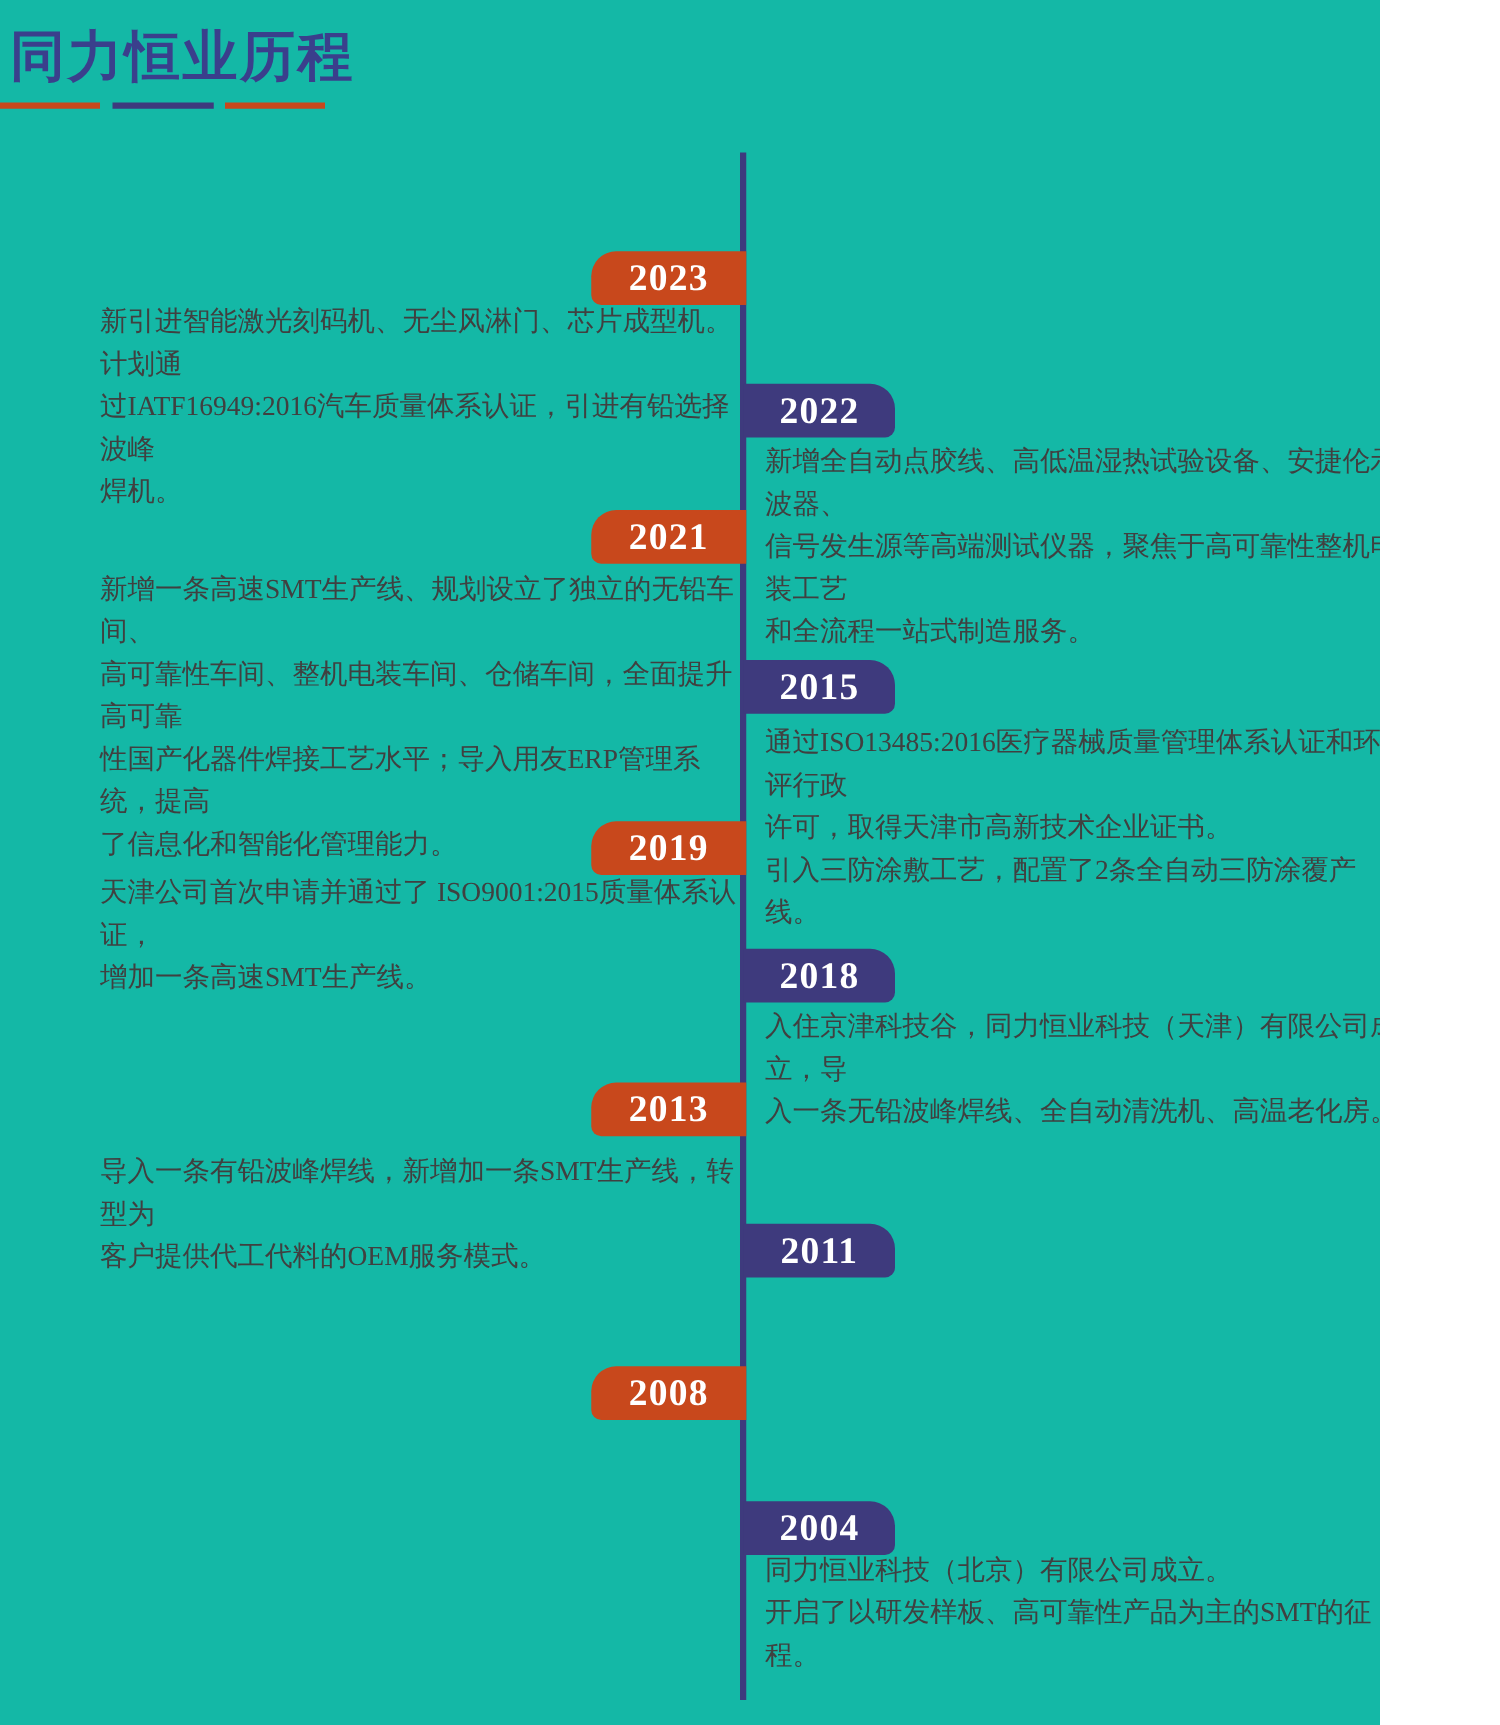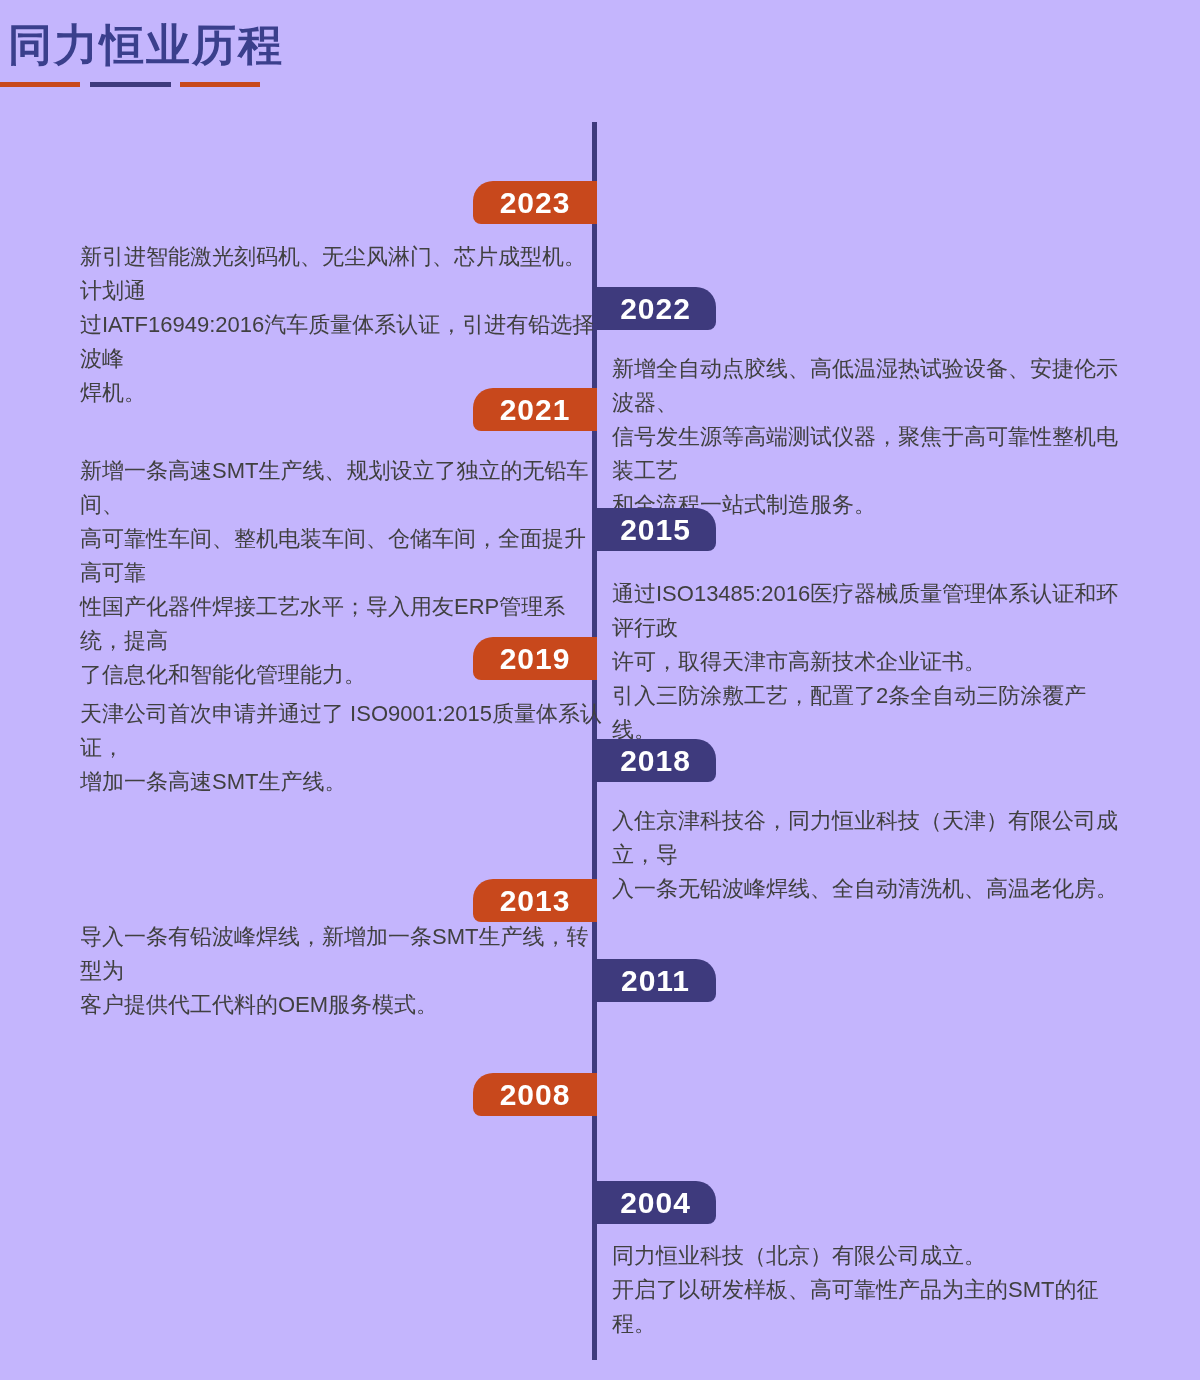--- a/index.html
+++ b/index.html
@@ -1,21 +1,21 @@
 <!DOCTYPE html>
 <html><head>
 <meta charset="utf-8">
 <style>
   html,body{margin:0;padding:0;background:#ffffff;}
   .canvas{
     position:relative;
-    width:1200px;height:1380px;
-    background:#c4b5fd;
+    width:1104px;height:1380px;
+    background:#14b8a6;
     overflow:hidden;
-    font-family:Liberation Sans, sans-serif;
+    font-family:Liberation Serif, serif;
   }
   
   .page-title{
     position:absolute;left:8px;top:16px;margin:0;
     font-size:44px;font-weight:bold;letter-spacing:2px;
     color:#3a3f8c;
   }
   .title-bars{position:absolute;left:0;top:82px;height:5px;width:300px;}
   .title-bars .bar{position:absolute;top:0;height:5px;display:block;}
   .bar-o1{left:0;width:80px;background:#c8481c;}
@@ -25,20 +25,21 @@
   .tl-line{
     position:absolute;left:592px;top:122px;width:5px;height:1238px;
     background:#3e3a7d;
   }
   
   .badge{
     position:absolute;height:43px;
     display:flex;align-items:center;justify-content:center;
     color:#ffffff;font-size:30px;font-weight:bold;letter-spacing:1px;
     z-index:2;
+    margin-top:20px;
   }
   .badge.left{
     left:473px;width:124px;
     background:#c8481c;
     border-radius:20px 0 0 8px;
   }
   .badge.right{
     left:595px;width:121px;
     background:#3e3a7d;
     border-radius:0 20px 8px 0;
@@ -90,21 +91,21 @@
 引入三防涂敷工艺，配置了2条全自动三防涂覆产线。</div>
 
   <div class="badge left" style="top:637px">2019</div>
   <div class="desc left" style="top:697px">天津公司首次申请并通过了 ISO9001:2015质量体系认证，
 增加一条高速SMT生产线。</div>
 
   <div class="badge right" style="top:739px">2018</div>
   <div class="desc right" style="top:804px">入住京津科技谷，同力恒业科技（天津）有限公司成立，导
 入一条无铅波峰焊线、全自动清洗机、高温老化房。</div>
 
-  <div class="badge left" style="top:879px">2013</div>
+  <div class="badge left" style="top:846px">2013</div>
   <div class="desc left" style="top:920px">导入一条有铅波峰焊线，新增加一条SMT生产线，转型为
 客户提供代工代料的OEM服务模式。</div>
 
   <div class="badge right" style="top:959px">2011</div>
 
   <div class="badge left" style="top:1073px">2008</div>
 
   <div class="badge right" style="top:1181px">2004</div>
   <div class="desc right" style="top:1239px">同力恒业科技（北京）有限公司成立。
 开启了以研发样板、高可靠性产品为主的SMT的征程。</div>

